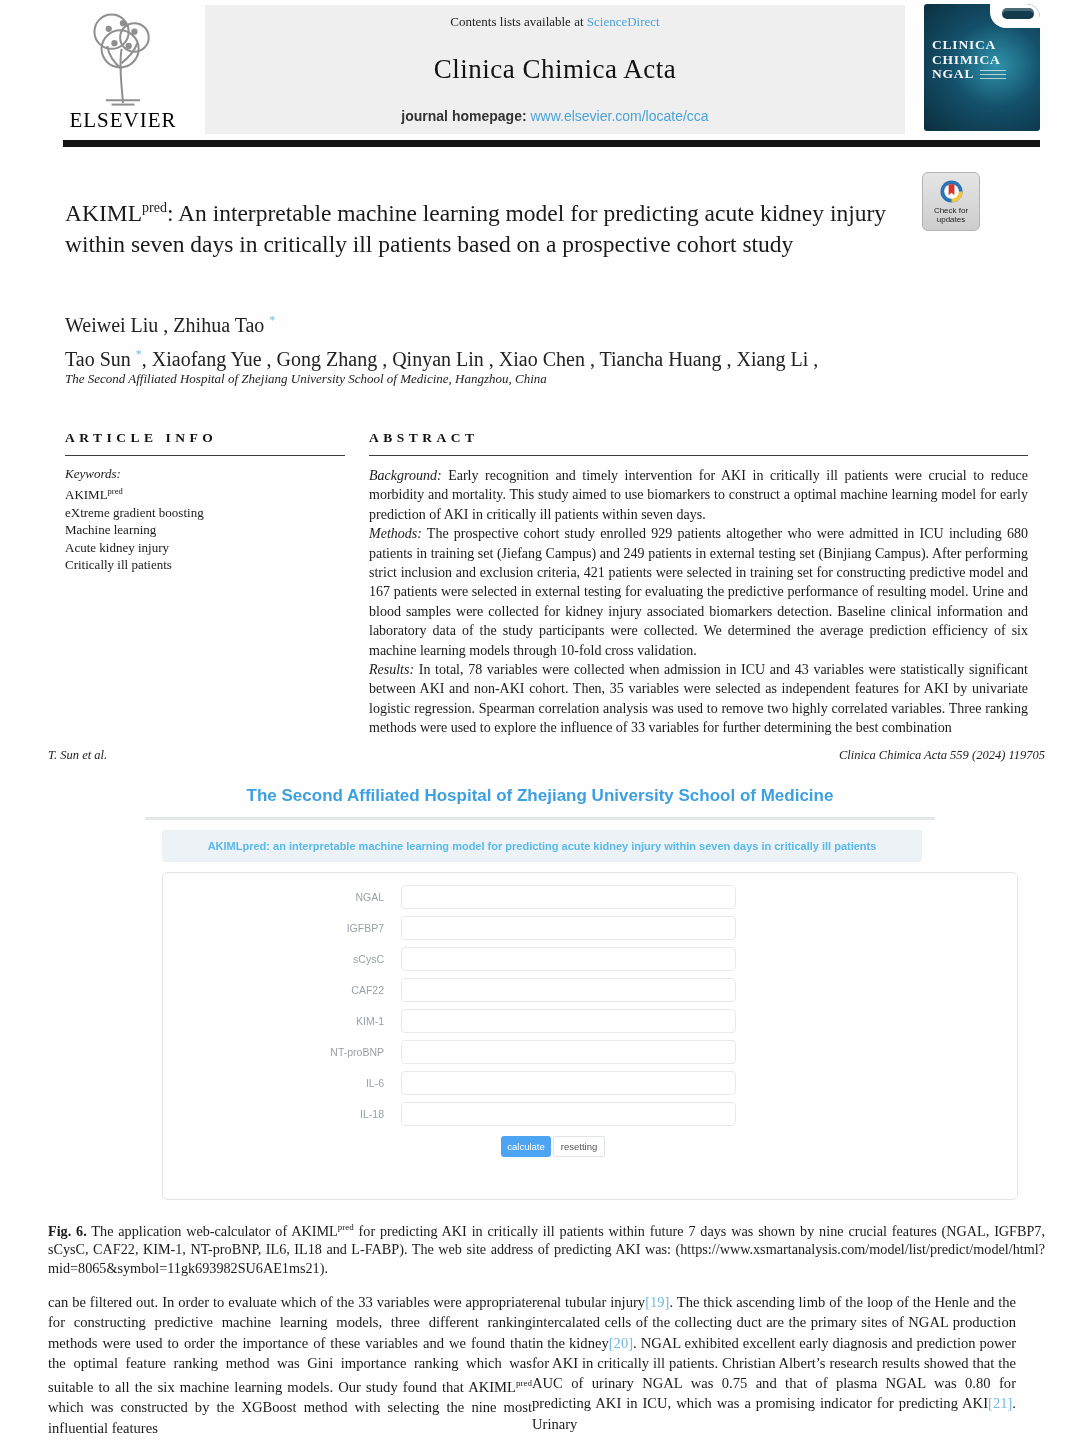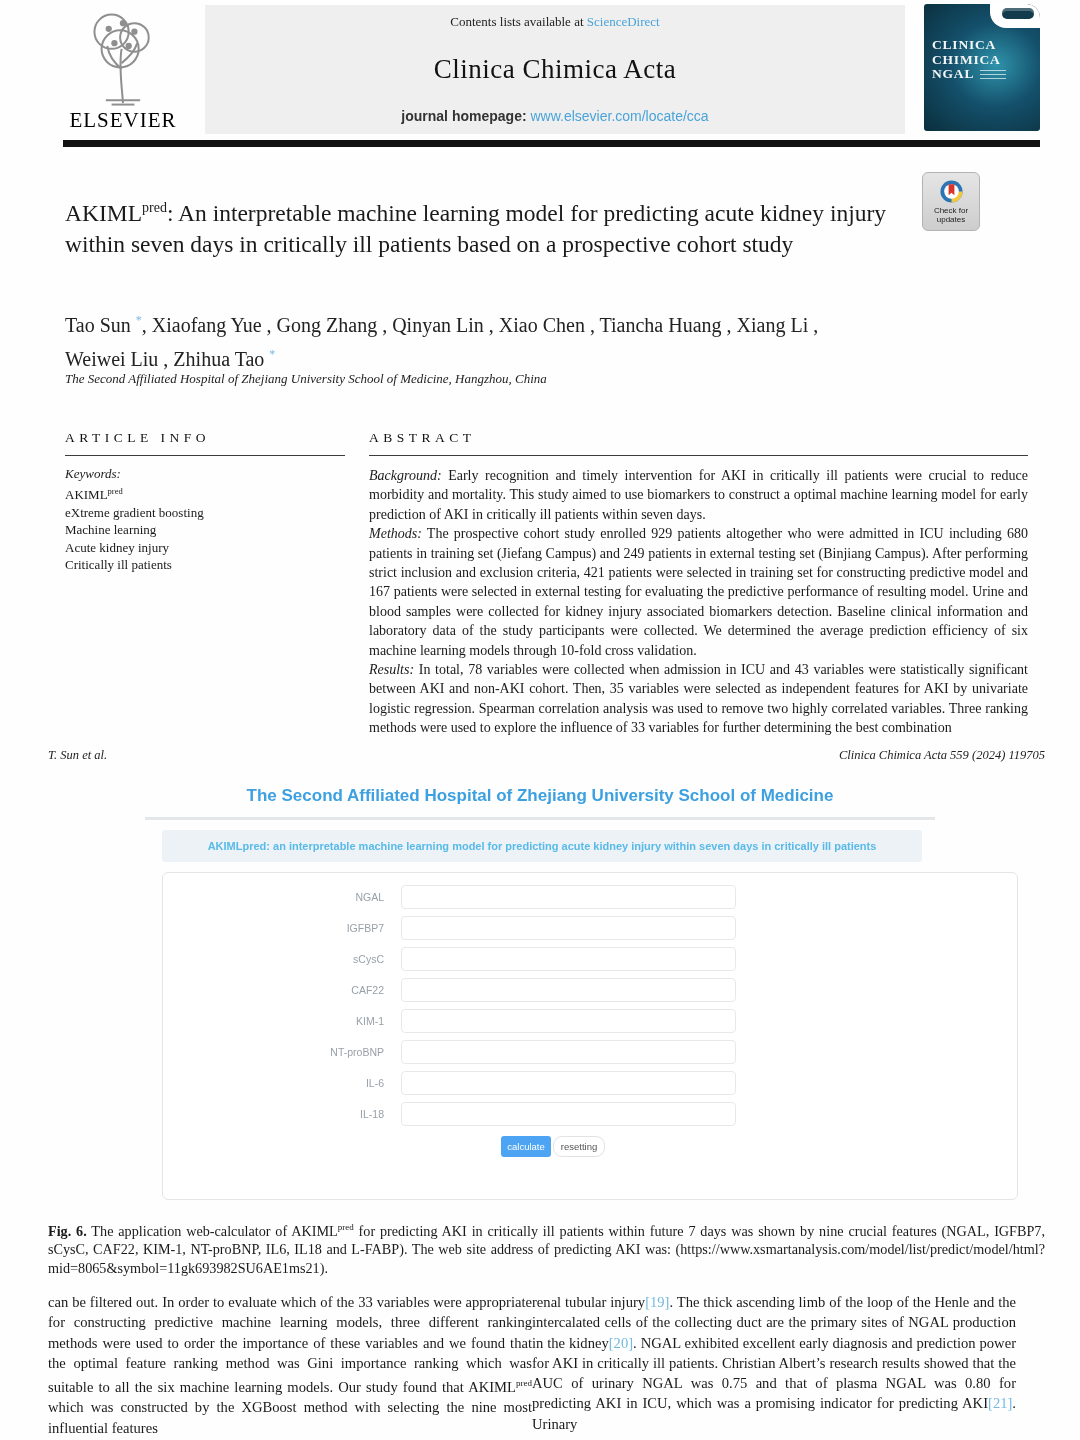--- a/index.html
+++ b/index.html
@@ -30,42 +30,42 @@
   .crossmark{position:absolute;left:922px;top:172px;width:56px;height:57px;background:linear-gradient(#e5e5e5,#cdcdcd);border:1px solid #b3b3b3;border-radius:6px;display:flex;flex-direction:column;align-items:center;justify-content:center;gap:2px;cursor:pointer;}
   .crossmark .cm-txt{font-family:"Liberation Sans",sans-serif;font-size:8px;line-height:9px;color:#222;text-align:center;}
   .authors{position:absolute;left:65px;top:306px;width:820px;font-size:20px;line-height:29px;color:#222;}
   .star{color:#79b9e2;font-size:12px;vertical-align:super;text-decoration:none;}
   .affiliation{position:absolute;left:65px;top:371px;font-size:13px;font-style:italic;color:#222;}
 
   
   .info-abs{position:absolute;left:65px;top:430px;width:963px;display:flex;gap:24px;}
   .col-info{width:280px;flex:0 0 auto;}
   .col-abs{width:659px;flex:0 0 auto;}
-  .sec-head{font-size:13.5px;letter-spacing:4.5px;color:#111;font-weight:normal;margin:0;}
+  .sec-head{font-size:13.5px;letter-spacing:4.5px;color:#111;font-weight:bold;margin:0;}
   .sec-rule{border:none;border-top:1.5px solid #3c3c3c;margin:9px 0 10px;}
   .kw-label{font-size:13px;font-style:italic;margin-bottom:1px;}
   .kw{font-size:13px;line-height:17.5px;}
   .kw sup{font-size:8.5px;}
   .col-abs p{margin:0;font-size:14px;line-height:19.4px;text-align:justify;color:#1a1a1a;}
   .abs-label{font-style:italic;}
 
   
   .running-head{position:absolute;left:48px;top:748px;width:997px;display:flex;justify-content:space-between;font-size:12.5px;font-style:italic;color:#222;}
 
   
   .calc-title{position:absolute;left:0;top:786px;width:1080px;text-align:center;font-family:"Liberation Sans",sans-serif;font-weight:bold;font-size:17px;color:#3da0e0;}
   .calc-sep{position:absolute;left:145px;top:817px;width:790px;height:3px;background:#e3e7ea;}
   .calc-banner{position:absolute;left:162px;top:830px;width:760px;height:32px;background:#edf2f6;border-radius:3px;display:flex;align-items:center;justify-content:center;font-family:"Liberation Sans",sans-serif;font-weight:bold;font-size:11px;color:#58bae9;}
   .calc-card{position:absolute;left:162px;top:872px;width:856px;height:328px;background:#fff;border:1px solid #e2e5e8;border-radius:6px;box-sizing:border-box;padding-top:8px;}
   .frow{height:31px;display:flex;align-items:center;}
   .frow .flabel{width:238px;text-align:right;padding-right:17px;font-family:"Liberation Sans",sans-serif;font-size:10.5px;color:#98a1a8;flex:0 0 auto;box-sizing:border-box;}
   .frow input{width:335px;height:24px;border:1px solid #e6e9ec;border-radius:4px;background:#fff;outline:none;box-sizing:border-box;}
   .btn-row{margin-top:7px;margin-left:338px;display:flex;gap:2px;}
   .btn-calc{width:50px;height:21px;background:#4da4f2;color:#fff;border:none;border-radius:3px;font-family:"Liberation Sans",sans-serif;font-size:9.5px;cursor:pointer;}
-  .btn-reset{width:52px;height:21px;background:#fff;color:#555;border:1px solid #dfe3e6;border-radius:9px;font-family:"Liberation Sans",sans-serif;font-size:9.5px;cursor:pointer;}
+  .btn-reset{width:52px;height:21px;background:#fff;color:#555;border:1px solid #dfe3e6;border-radius:2px;font-family:"Liberation Sans",sans-serif;font-size:9.5px;cursor:pointer;}
 
   
   .fig-caption{position:absolute;left:48px;top:1218px;width:997px;font-size:14.2px;line-height:18.6px;text-align:justify;overflow-wrap:anywhere;color:#1a1a1a;}
   .fig-caption b{font-weight:bold;}
   .fig-caption sup{font-size:9px;}
   .body-cols{position:absolute;left:48px;top:1292px;width:997px;display:flex;}
   .body-cols p{width:484px;margin:0;font-size:14.6px;line-height:20.3px;text-align:justify;color:#1a1a1a;}
   .body-cols sup{font-size:9px;}
   .ref{color:#74b9e0;text-decoration:none;}
 </style>
@@ -136,22 +136,22 @@
       <circle cx="13" cy="13" r="7.6" fill="#ffffff"></circle>
       <polygon points="10,5.5 16,5.5 16,17 13,14.2 10,17" fill="#d8352a"></polygon>
     </svg>
     <div class="cm-txt">
       <div>Check for</div>
       <div>updates</div>
     </div>
   </div>
 
   <div class="authors">
+    <div><span>Weiwei Liu , Zhihua Tao</span> <a href="#" class="star">*</a></div>
     <div><span>Tao Sun</span> <a href="#" class="star">*</a><span>, Xiaofang Yue , Gong Zhang , Qinyan Lin , Xiao Chen , Tiancha Huang , Xiang Li ,</span></div>
-    <div><span>Weiwei Liu , Zhihua Tao</span> <a href="#" class="star">*</a></div>
   </div>
 
   <div class="affiliation">The Second Affiliated Hospital of Zhejiang University School of Medicine, Hangzhou, China</div>
 
   <div class="info-abs">
     <div class="col-info">
       <h2 class="sec-head">ARTICLE INFO</h2>
       <hr class="sec-rule">
       <div class="kw-label">Keywords:</div>
       <div class="kw"><span>AKIML</span><sup>pred</sup></div>

